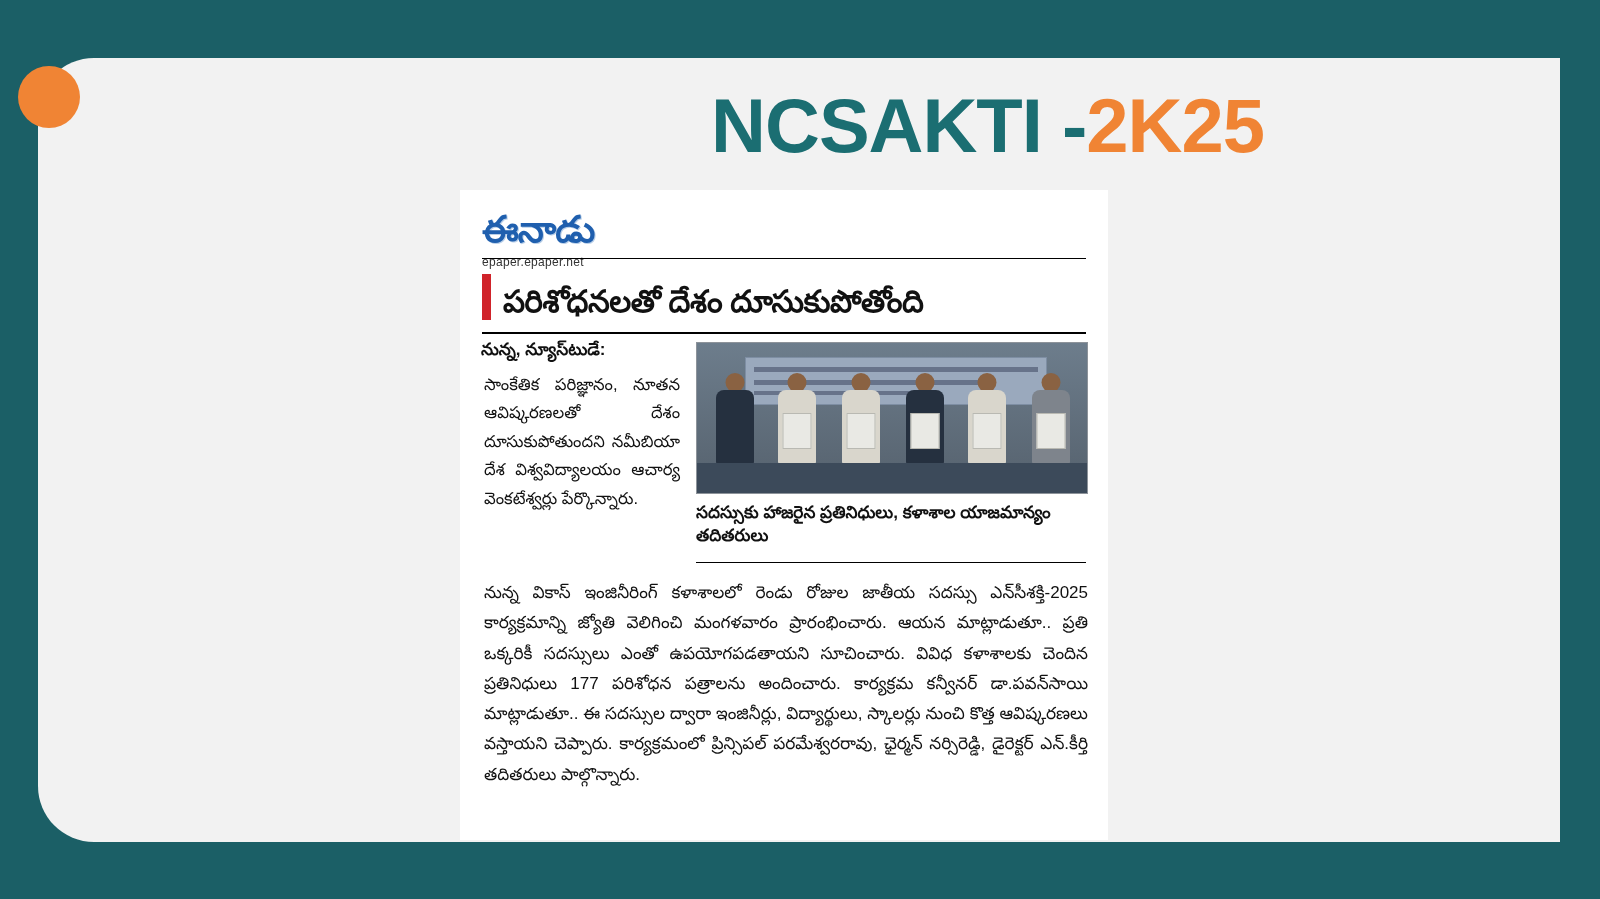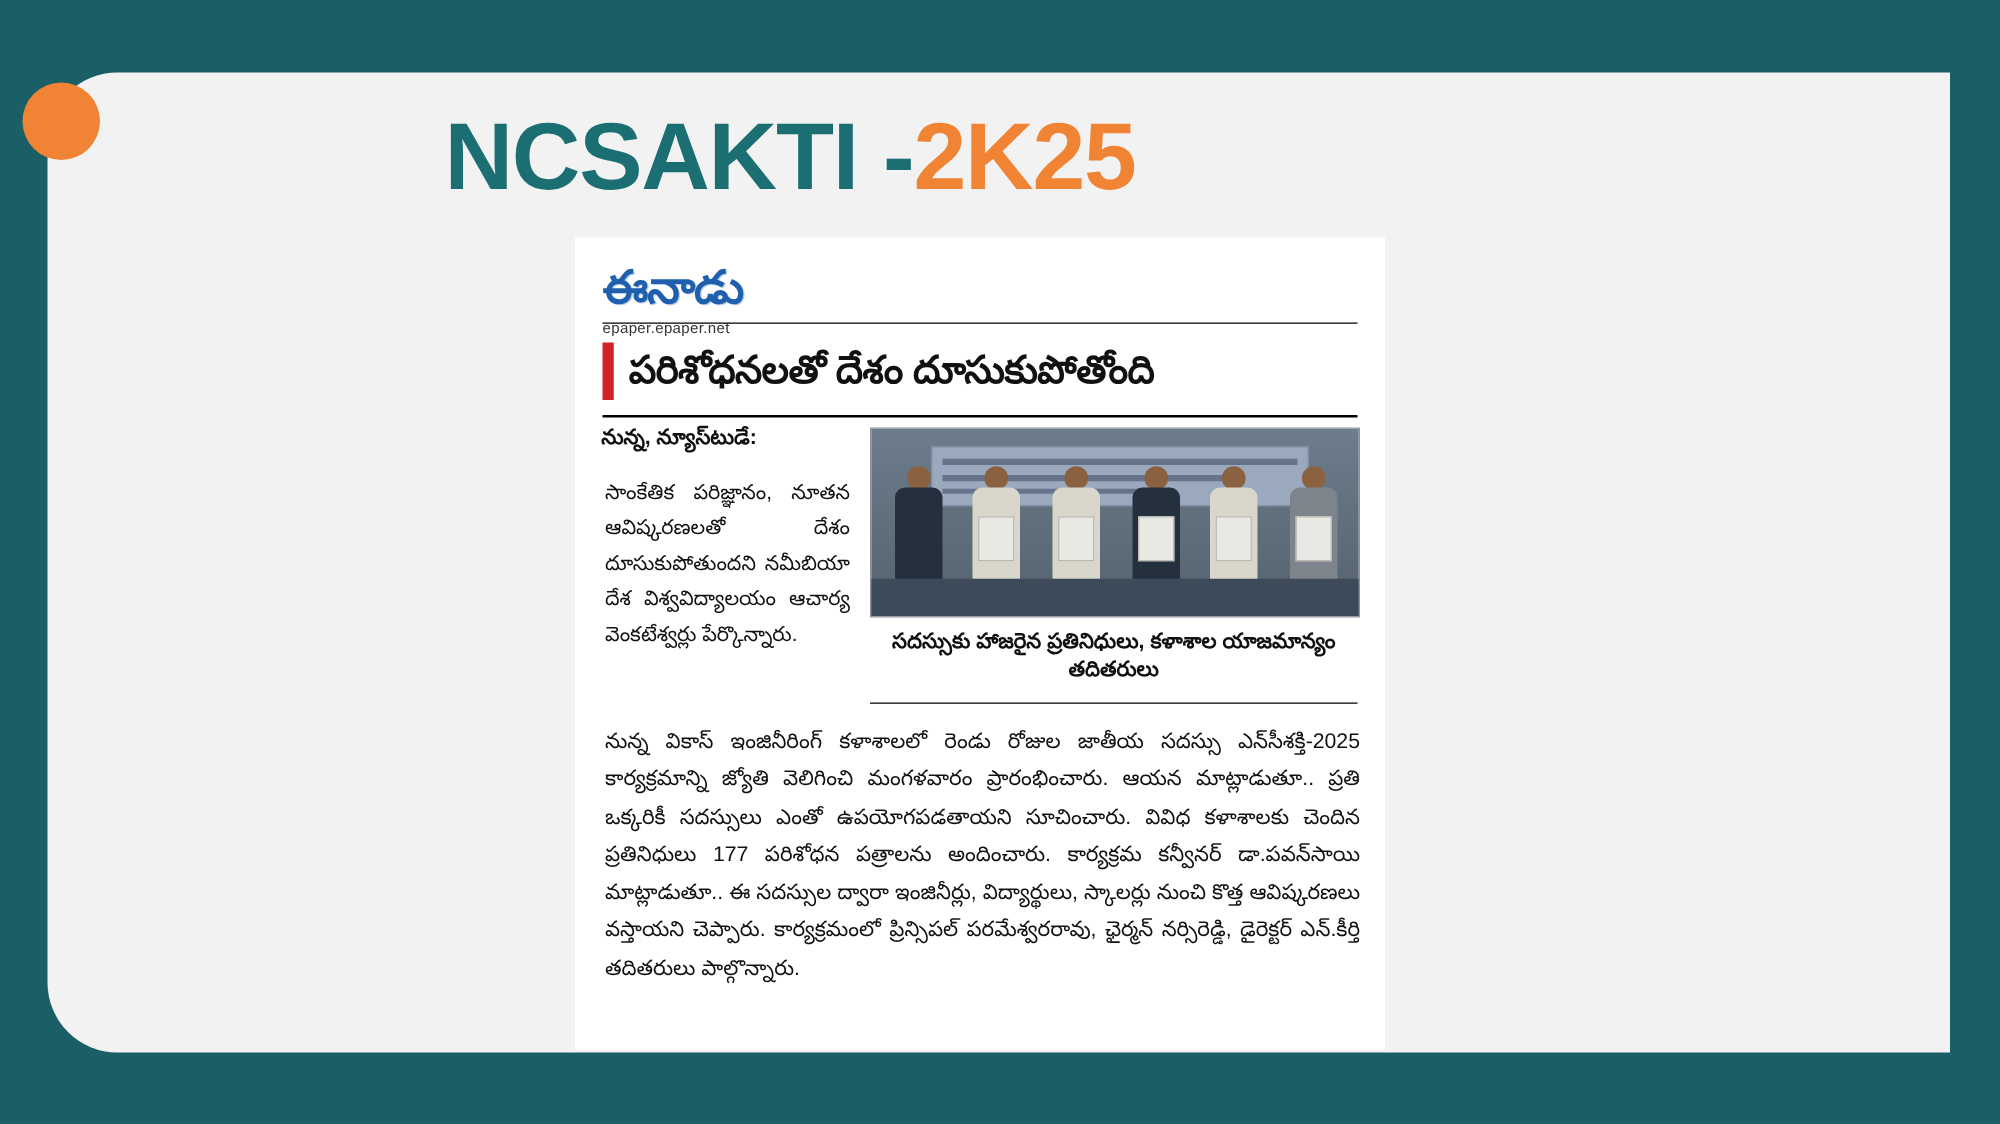--- a/index.html
+++ b/index.html
@@ -40,21 +40,21 @@
     border-radius: 50%;
     background: #f08434;
   }
 
   
   #title {
     position: absolute;
     left: 0;
     top: 82px;
     width: 1264px;
-    text-align: center;
+    text-align: right;
     font-size: 76px;
     font-weight: bold;
     letter-spacing: -1px;
     color: #1b6e72;
     white-space: nowrap;
   }
   #title .accent { color: #f08434; }
 
   
   #clipping {
@@ -99,21 +99,21 @@
     border-top: 1px solid #000;
   }
 
   
   .headline-wrap {
     position: absolute;
     left: 22px;
     top: 82px;
     width: 612px;
     display: flex;
-    align-items: center;
+    align-items: flex-end;
   }
   .red-bar {
     width: 9px;
     height: 46px;
     background: #d0232a;
     margin-right: 12px;
     flex: none;
     margin-top: 2px;
   }
   .headline {
@@ -147,21 +147,20 @@
   .col-left {
     position: absolute;
     left: 24px;
     top: 180px;
     width: 196px;
     font-size: 16.5px;
     line-height: 1.72;
     color: #111;
     text-align: justify;
     text-justify: inter-word;
-    margin-top: 10px;
   }
 
   
   .photo {
     position: absolute;
     left: 236px;
     top: 152px;
     width: 390px;
     height: 150px;
     background: linear-gradient(#6d7d8c, #55616d);
@@ -233,21 +232,20 @@
     border: 1px solid #b9b9b2;
   }
   .person.light .body { background: #d9d6cc; }
   .person.grey .body { background: #7e848c; }
 
   .caption {
     position: absolute;
     left: 236px;
     top: 312px;
     width: 390px;
-    text-align: center;
     font-size: 17px;
     font-weight: bold;
     line-height: 1.35;
     color: #111;
   }
 
   .rule-mid {
     position: absolute;
     left: 236px;
     top: 372px;

